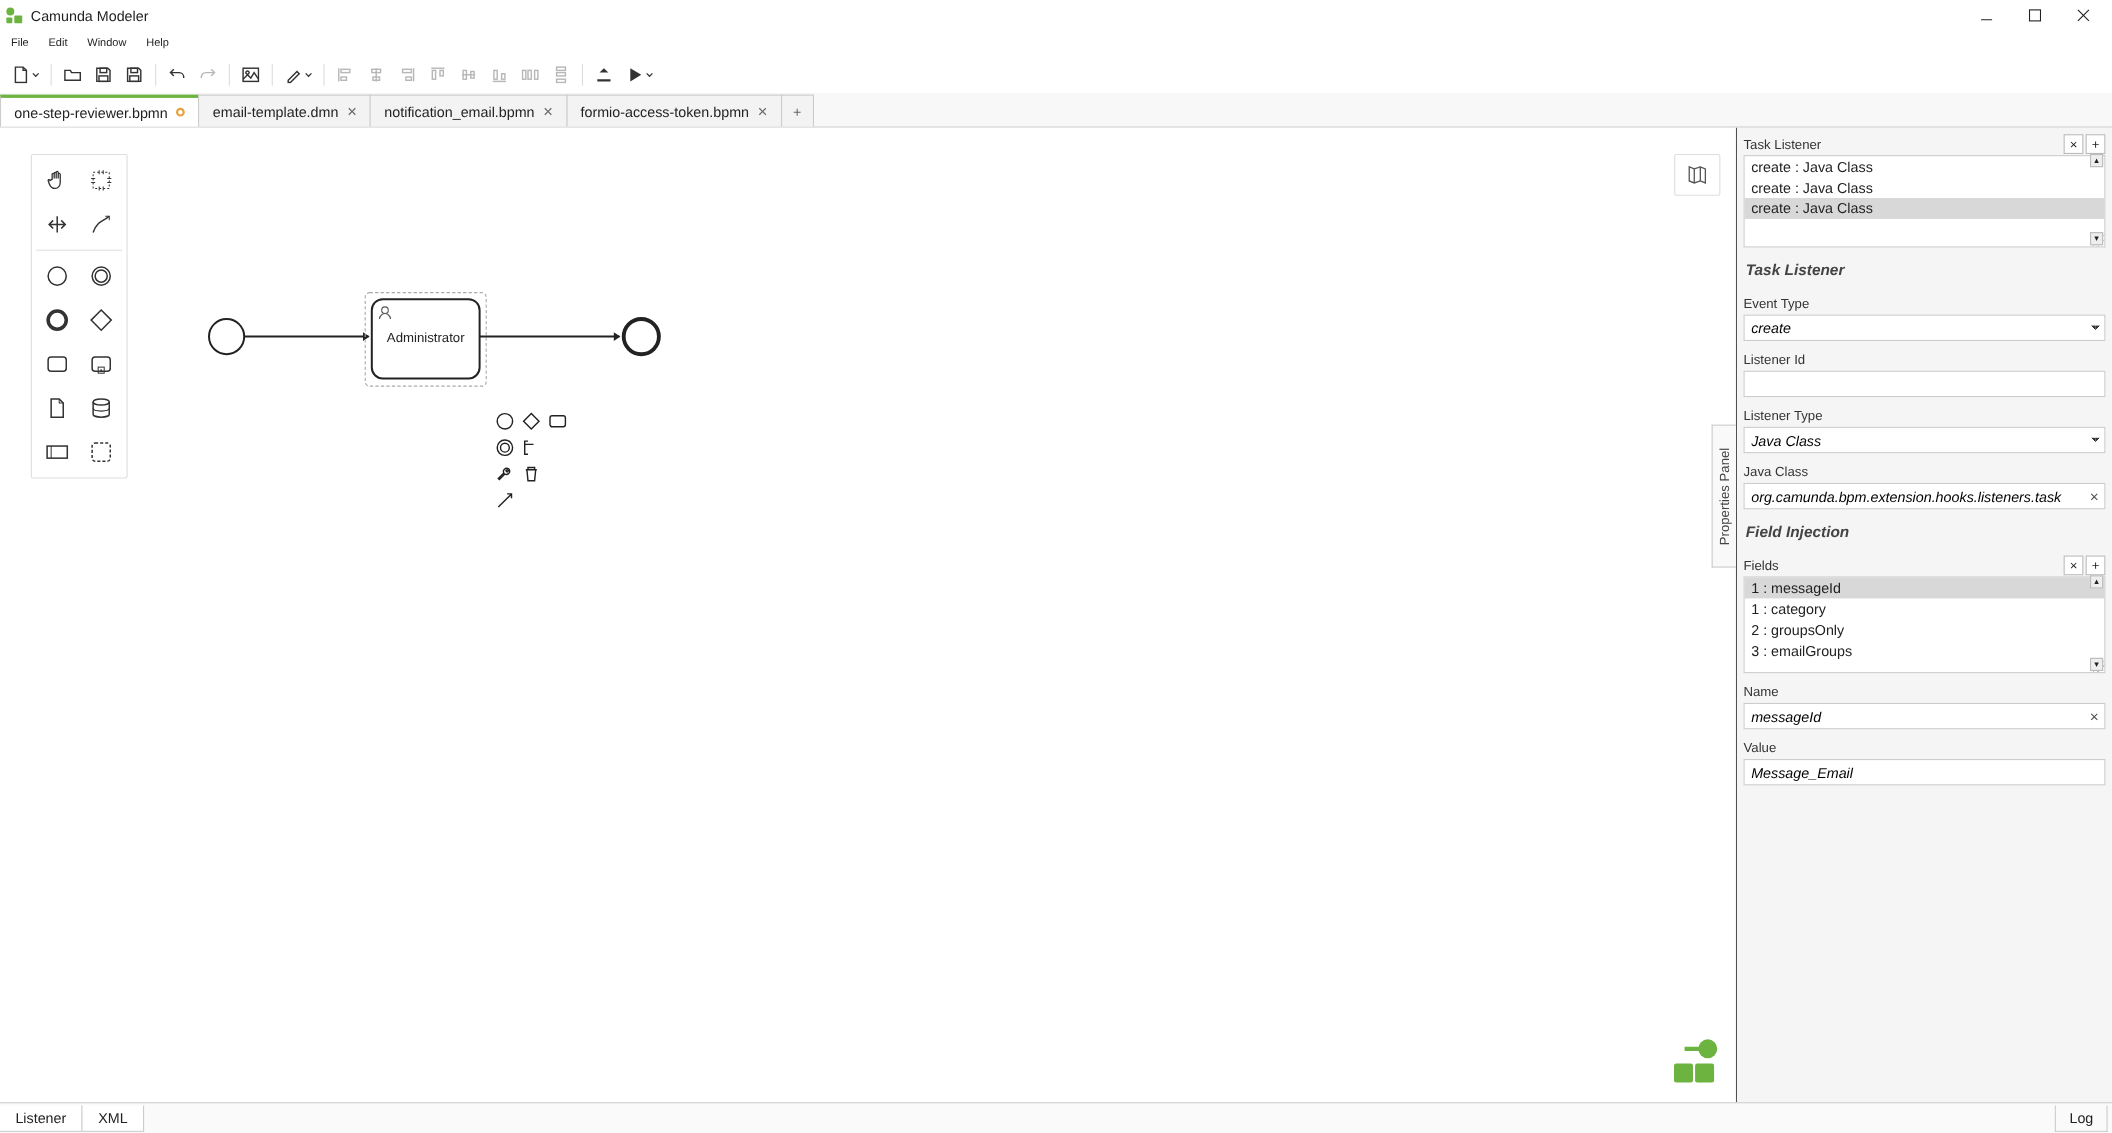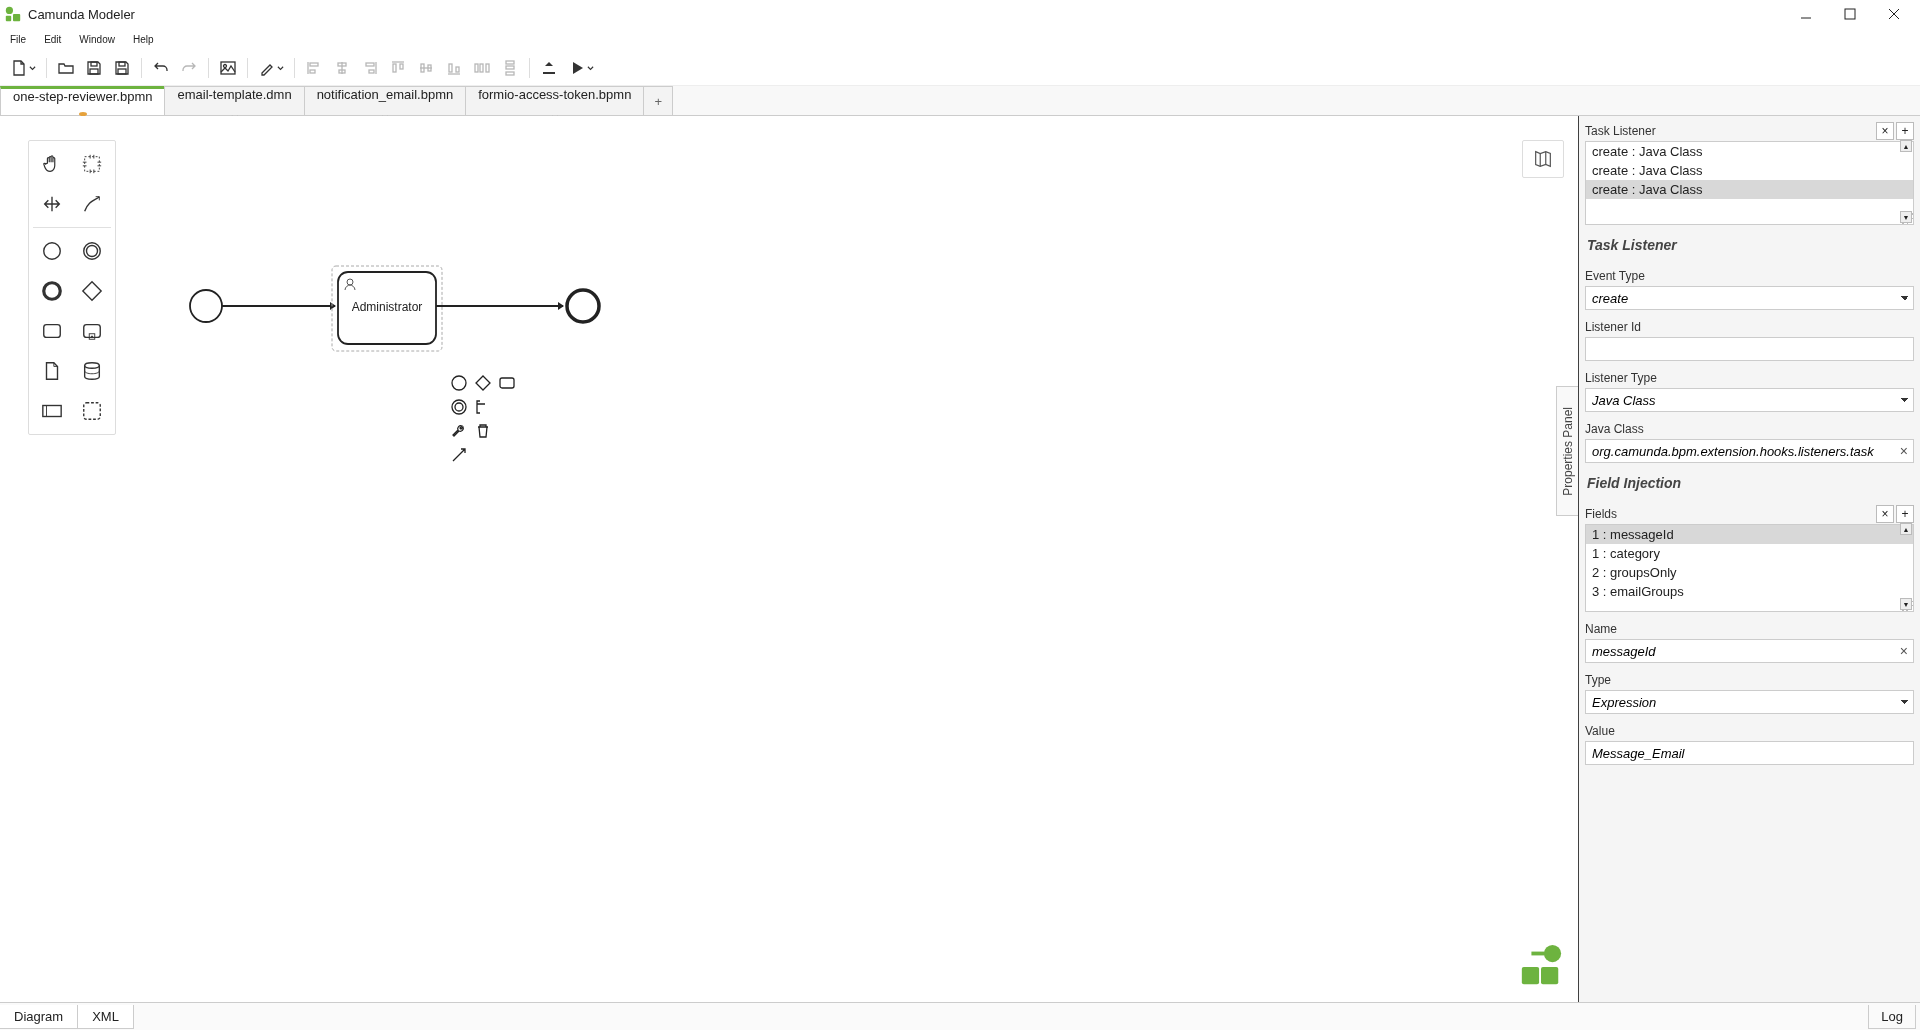--- a/index.html
+++ b/index.html
@@ -18,21 +18,21 @@
 .menubar div { cursor: pointer; padding: 2px 2px; }
 
 .toolbar { display: flex; align-items: center; padding: 4px 6px; gap: 2px; border-bottom: 1px solid #eee; }
 .tool-btn { width: 26px; height: 26px; display: flex; align-items: center; justify-content: center; cursor: pointer; border-radius: 2px; }
 .tool-dropdown-btn { width: 34px; justify-content: center; }
 .tool-btn.disabled { opacity: 0.35; cursor: default; }
 .tool-btn svg { width: 16px; height: 16px; stroke: #333; stroke-width: 1.3; fill: none; }
 .tool-sep { width: 1px; height: 20px; background: #ddd; margin: 0 4px; }
 
 .tabs { display: flex; border-bottom: 1px solid #ccc; background: #f8f8f8; height: 30px; }
-.tab { display: flex; align-items: center; padding: 0 12px; border: 1px solid #ccc; border-bottom: none; margin-right: -1px; background: #f3f3f3; font-size: 13px; cursor: pointer; gap: 8px; flex-direction: column; }
+.tab { display: flex; align-items: center; padding: 0 12px; border: 1px solid #ccc; border-bottom: none; margin-right: -1px; background: #f3f3f3; font-size: 13px; cursor: pointer; gap: 8px; }
 .tab.active { background: #fff; border-top: 3px solid #6db33f; }
 .tab .close { font-size: 15px; color: #666; cursor: pointer; }
 .tab .dirty { width: 8px; height: 8px; border: 2px solid #e6a23c; border-radius: 50%; }
 .tab.add-tab { background: #f3f3f3; width: 30px; justify-content: center; color: #666; }
 
 .main { flex: 1; display: flex; overflow: hidden; position: relative; }
 .canvas-area { flex: 1; position: relative; background: #fff; }
 
 .palette { position: absolute; left: 28px; top: 24px; width: 88px; background: #fff; border: 1px solid #ddd; border-radius: 2px; padding: 4px; display: grid; grid-template-columns: 1fr 1fr; gap: 2px; }
 .palette .p-item { height: 38px; display: flex; align-items: center; justify-content: center; cursor: pointer; }
@@ -510,31 +510,27 @@
     </div>
 
     <div>
       <label>Name</label>
       <div class="input-row">
         <input type="text" value="messageId" style="">
         <span class="input-clear">×</span>
       </div>
     </div>
 
-    <div>
-      <label>Type</label>
-      <select><option>Expression</option></select>
-    </div>
 
     <div>
       <label>Value</label>
       <input type="text" value="Message_Email" style="">
     </div>
 
   </div>
 </div>
 
 <div class="bottom-tabs">
-  <div class="btab active">Diagram</div>
+  <div class="btab active">Listener</div>
   <div class="btab">XML</div>
   <div class="spacer"></div>
   <div class="log-btn">Log</div>
 </div>
 
 </body></html>

